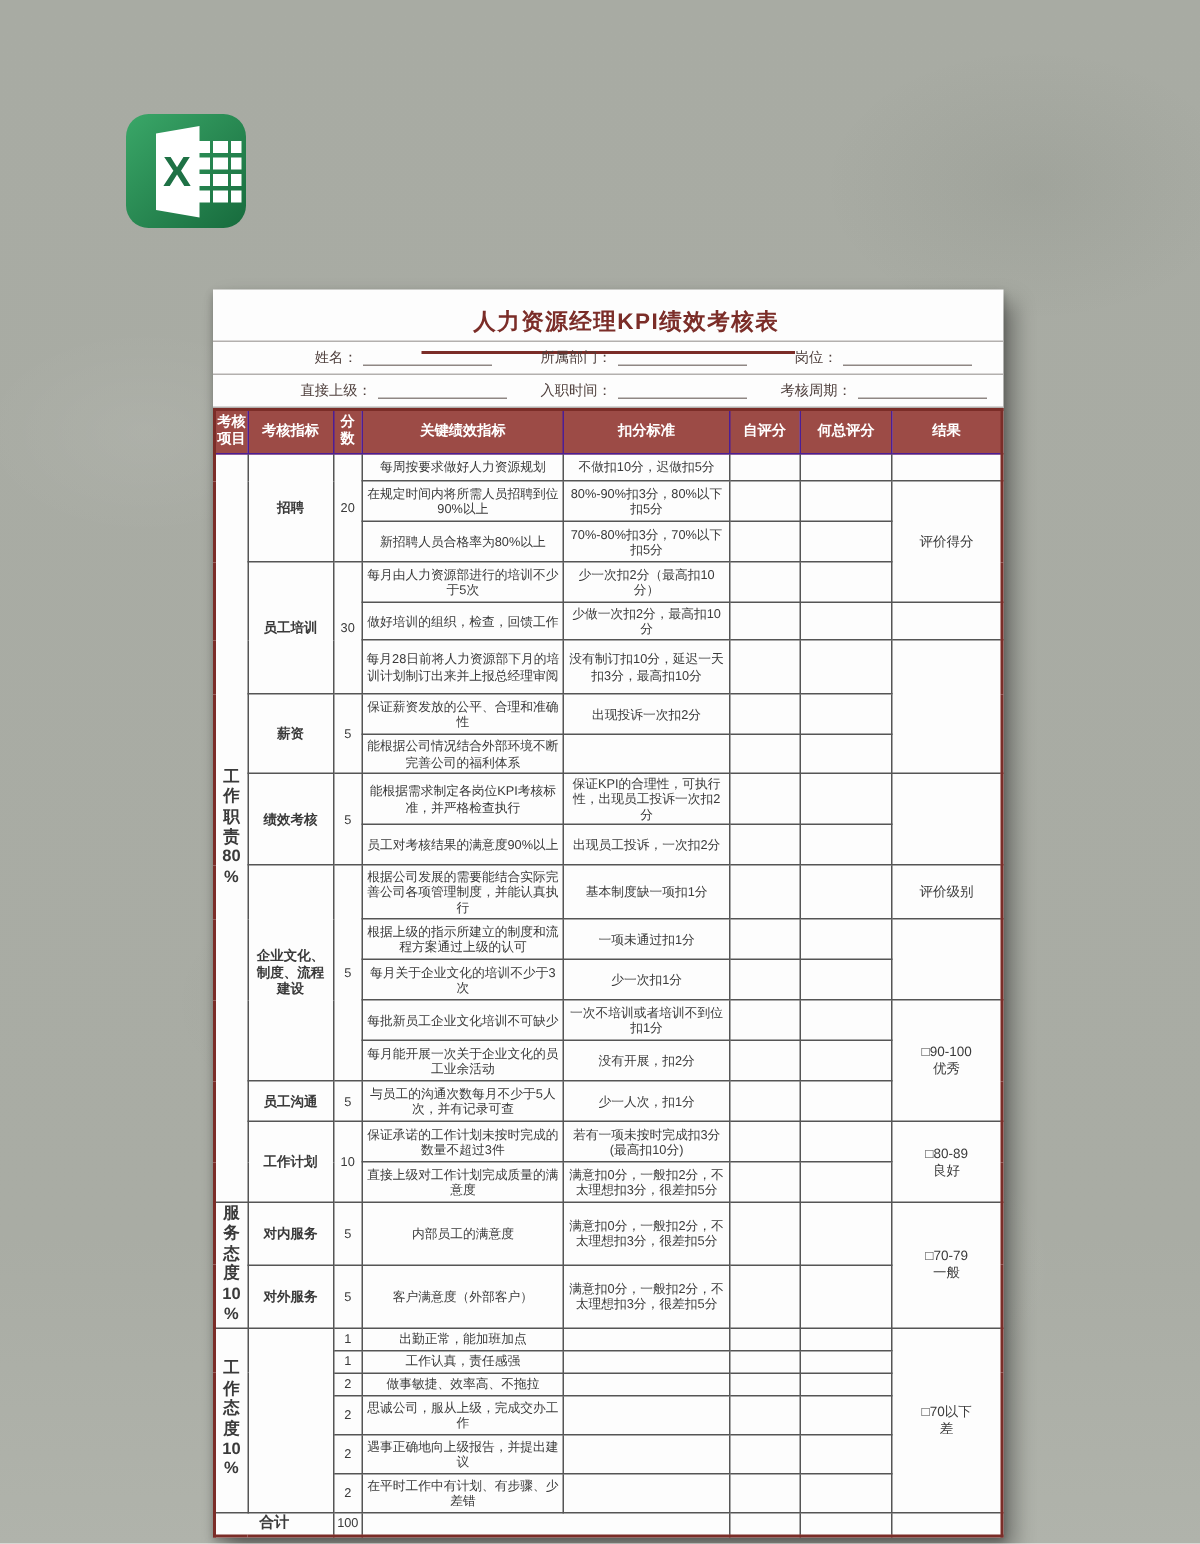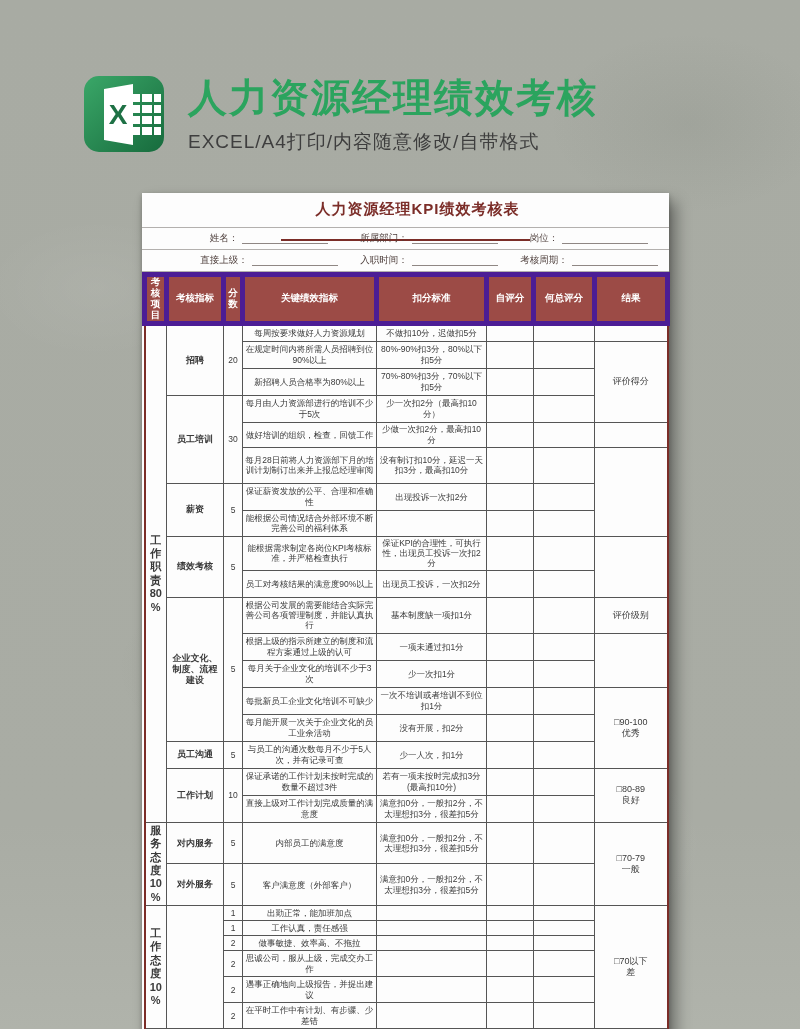--- a/index.html
+++ b/index.html
@@ -19,30 +19,30 @@
   .main-title{font-size:39px;font-weight:bold;color:#2ba45e;letter-spacing:2px;line-height:1.15;}
   .subtitle{font-size:19px;color:#3e3e3e;margin-top:8px;letter-spacing:1px;}
 
   .paper{
     position:absolute;left:142px;top:193px;width:527px;background:#fdfdfd;
     box-shadow:7px 9px 14px rgba(0,0,0,.38), 0 2px 5px rgba(0,0,0,.25);
   }
   .sheet-title{height:34px;display:flex;align-items:center;justify-content:center;border-bottom:1px solid #b3b0ae;}
   .sheet-title span{
     font-size:15px;font-weight:bold;color:#7b2d28;
-    border-bottom:2px solid #7b2d28;padding:0 10px 20px 34px;letter-spacing:1px;margin-top:20px;
+    border-bottom:2px solid #7b2d28;padding:0 10px 10px 34px;letter-spacing:1px;margin-top:20px;
   }
   .form-row{height:21px;display:flex;align-items:center;border-bottom:1px solid #b3b0ae;font-size:9.5px;color:#4d3e3b;padding-left:47px;}
   .form-field{flex:1;display:flex;justify-content:center;align-items:center;white-space:nowrap;}
   .form-line{display:inline-block;width:86px;height:10px;border-bottom:1px solid #8f8784;margin-left:4px;}
 
   table.kpi{border-collapse:collapse;width:100%;table-layout:fixed;font-size:8.5px;color:#3a3a3a;border:2px solid #7b2d28;}
   table.kpi th{
     background:#9c4b46;color:#fff;font-weight:bold;font-size:9.5px;
-    white-space:pre-line;border:5px solid #4c1d95;height:28px;line-height:1.15;padding:0;
+    white-space:pre-line;border:1px solid #4c1d95;height:28px;line-height:1.15;padding:0;
   }
   table.kpi td{border:1px solid #555;padding:1px 2px;line-height:1.22;overflow:hidden;vertical-align:middle;}
   td.kpi{text-align:center;}
   td.std{text-align:center;}
   td.ind{font-weight:bold;text-align:center;font-size:9px;}
   td.proj{font-weight:bold;text-align:center;white-space:pre-line;font-size:11px;line-height:1.35;}
   td.score{text-align:center;}
   td.res{text-align:center;white-space:pre-line;font-size:9px;}
   td.total{font-weight:bold;text-align:center;font-size:10px;}
   td.wide{}
@@ -69,24 +69,20 @@
       <rect x="46" y="40" width="10" height="8"></rect>
         <rect x="58" y="40" width="10" height="8"></rect>
         <rect x="70" y="40" width="7" height="8"></rect>
       <rect x="46" y="51" width="10" height="8"></rect>
         <rect x="58" y="51" width="10" height="8"></rect>
         <rect x="70" y="51" width="7" height="8"></rect>
     </g>
     <polygon points="20,13 49,8 49,69 20,64" fill="#ffffff"></polygon>
     <text x="34" y="48" font-size="28" font-weight="bold" fill="#1e7145" text-anchor="middle">X</text>
   </svg>
-  <div class="title-block">
-    <div class="main-title">人力资源经理绩效考核</div>
-    <div class="subtitle">EXCEL/A4打印/内容随意修改/自带格式</div>
-  </div>
 </div>
 
 <div class="paper">
   <div class="sheet-title">
     <span>人力资源经理KPI绩效考核表</span>
   </div>
   <div class="form-row">
     <div class="form-field">
         <span>姓名：</span>
         <span class="form-line"></span>

